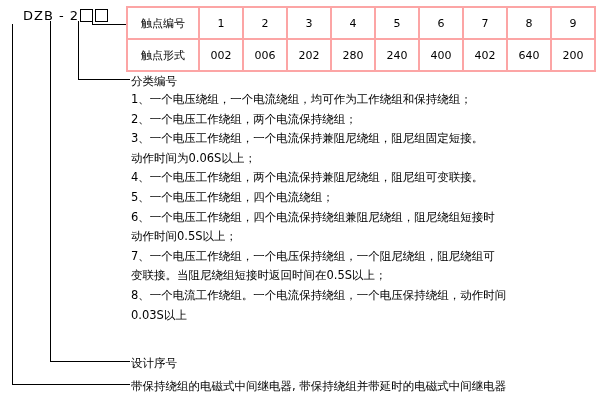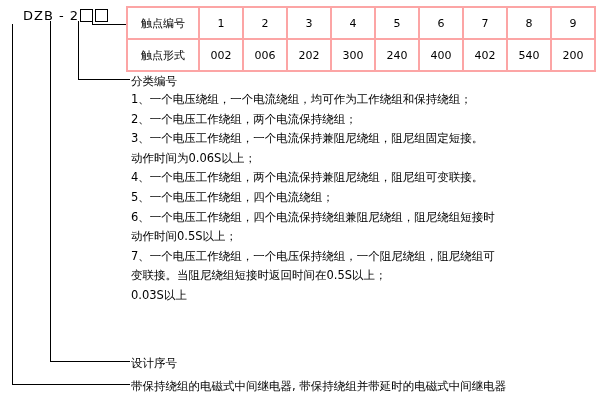--- a/index.html
+++ b/index.html
@@ -128,25 +128,25 @@
       <td class="cell">6</td>
       <td class="cell">7</td>
       <td class="cell">8</td>
       <td class="cell">9</td>
     </tr>
     <tr>
       <td class="head">触点形式</td>
       <td class="cell">002</td>
       <td class="cell">006</td>
       <td class="cell">202</td>
-      <td class="cell">300</td>
+      <td class="cell">280</td>
       <td class="cell">240</td>
       <td class="cell">400</td>
       <td class="cell">402</td>
-      <td class="cell">540</td>
+      <td class="cell">640</td>
       <td class="cell">200</td>
     </tr>
   </tbody>
     </table>
 
   <div class="vline" style="left:92px; top:14px; height:10px;"></div>
   <div class="hline" style="left:92px; top:24px; width:34px;"></div>
 
   <div class="vline" style="left:78px; top:21px; height:58px;"></div>
   <div class="hline" style="left:78px; top:79px; width:52px;"></div>
@@ -163,20 +163,21 @@
     <div>1、一个电压绕组，一个电流绕组，均可作为工作绕组和保持绕组；</div>
     <div>2、一个电压工作绕组，两个电流保持绕组；</div>
     <div>3、一个电压工作绕组，一个电流保持兼阻尼绕组，阻尼组固定短接。</div>
     <div>动作时间为0.06S以上；</div>
     <div>4、一个电压工作绕组，两个电流保持兼阻尼绕组，阻尼组可变联接。</div>
     <div>5、一个电压工作绕组，四个电流绕组；</div>
     <div>6、一个电压工作绕组，四个电流保持绕组兼阻尼绕组，阻尼绕组短接时</div>
     <div>动作时间0.5S以上；</div>
     <div>7、一个电压工作绕组，一个电压保持绕组，一个阻尼绕组，阻尼绕组可</div>
     <div>变联接。当阻尼绕组短接时返回时间在0.5S以上；</div>
+    <div>8、一个电流工作绕组。一个电流保持绕组，一个电压保持绕组，动作时间</div>
     <div>0.03S以上</div>
   </div>
 
   <div class="txt label-design">设计序号</div>
 
   <div class="txt label-bottom">带保持绕组的电磁式中间继电器, 带保持绕组并带延时的电磁式中间继电器</div>
 
 </div>
 
 </body></html>

